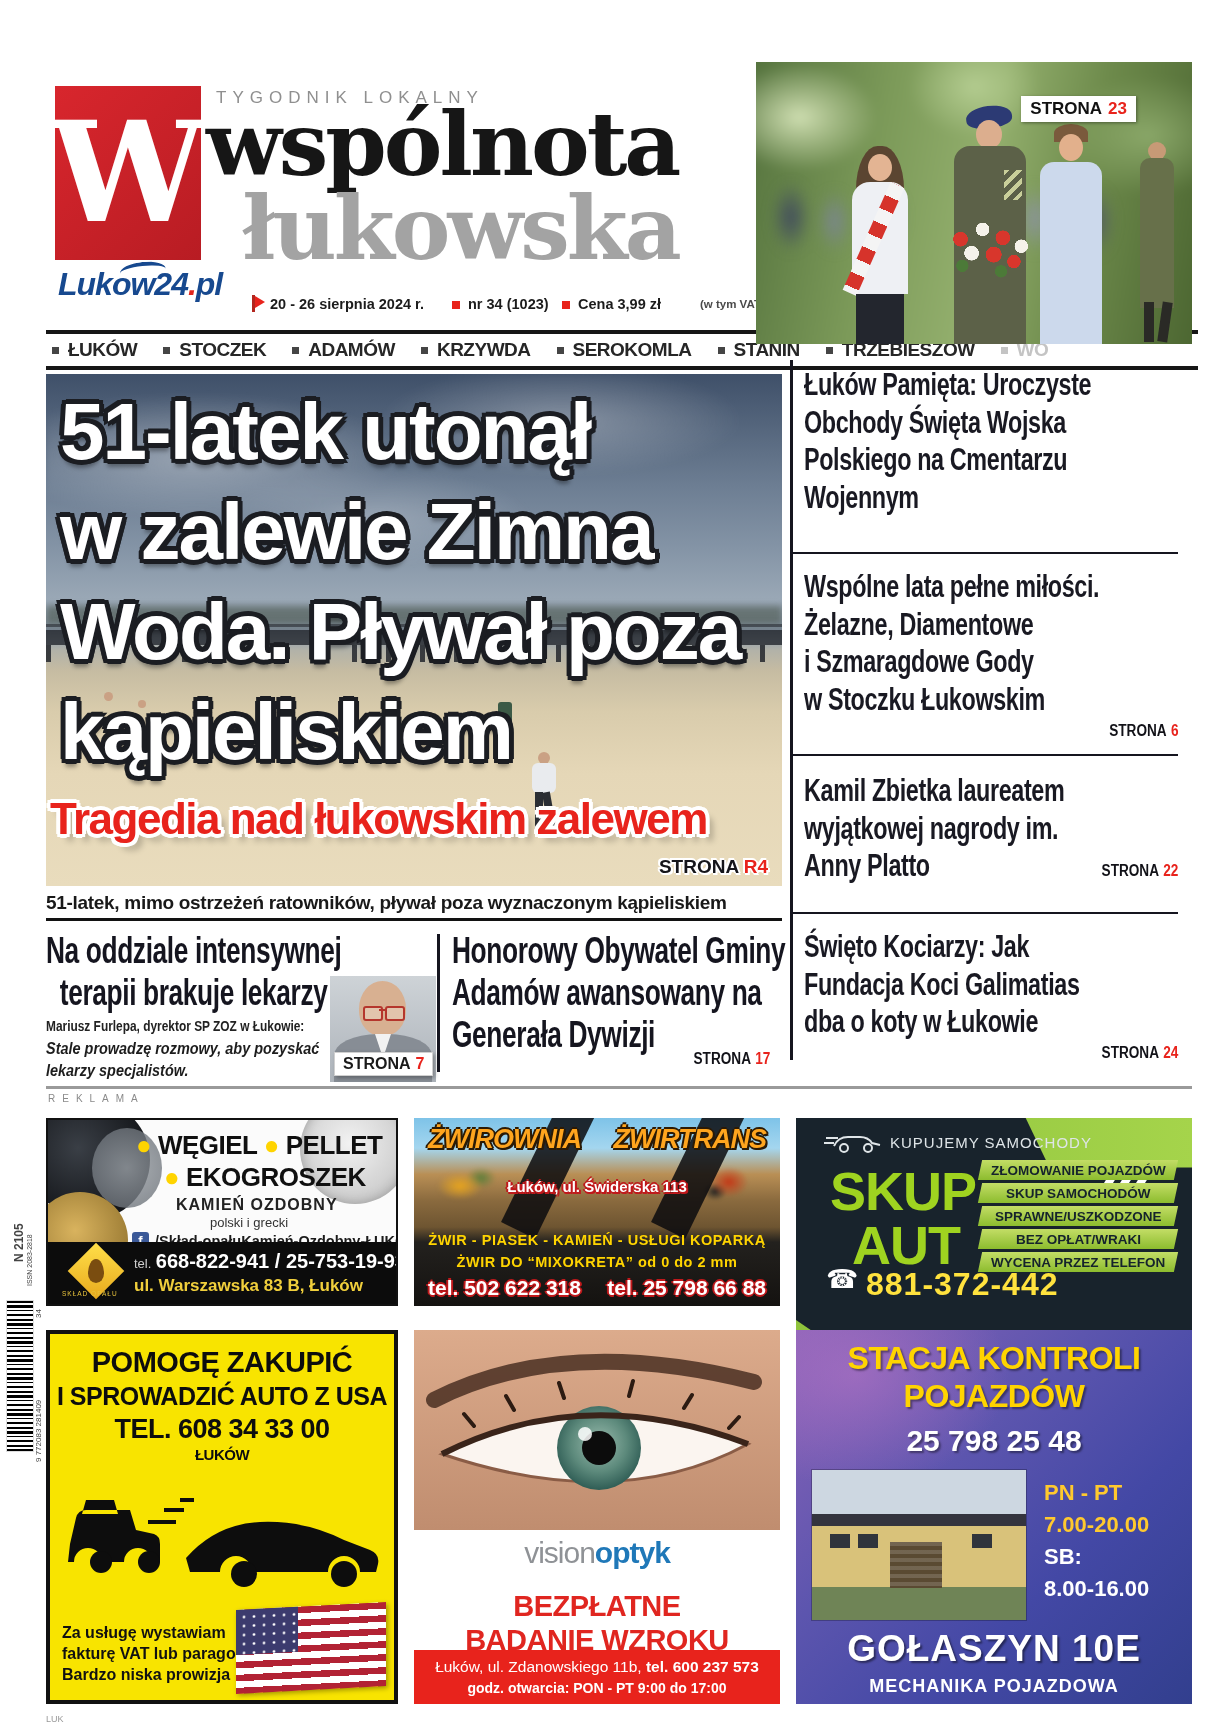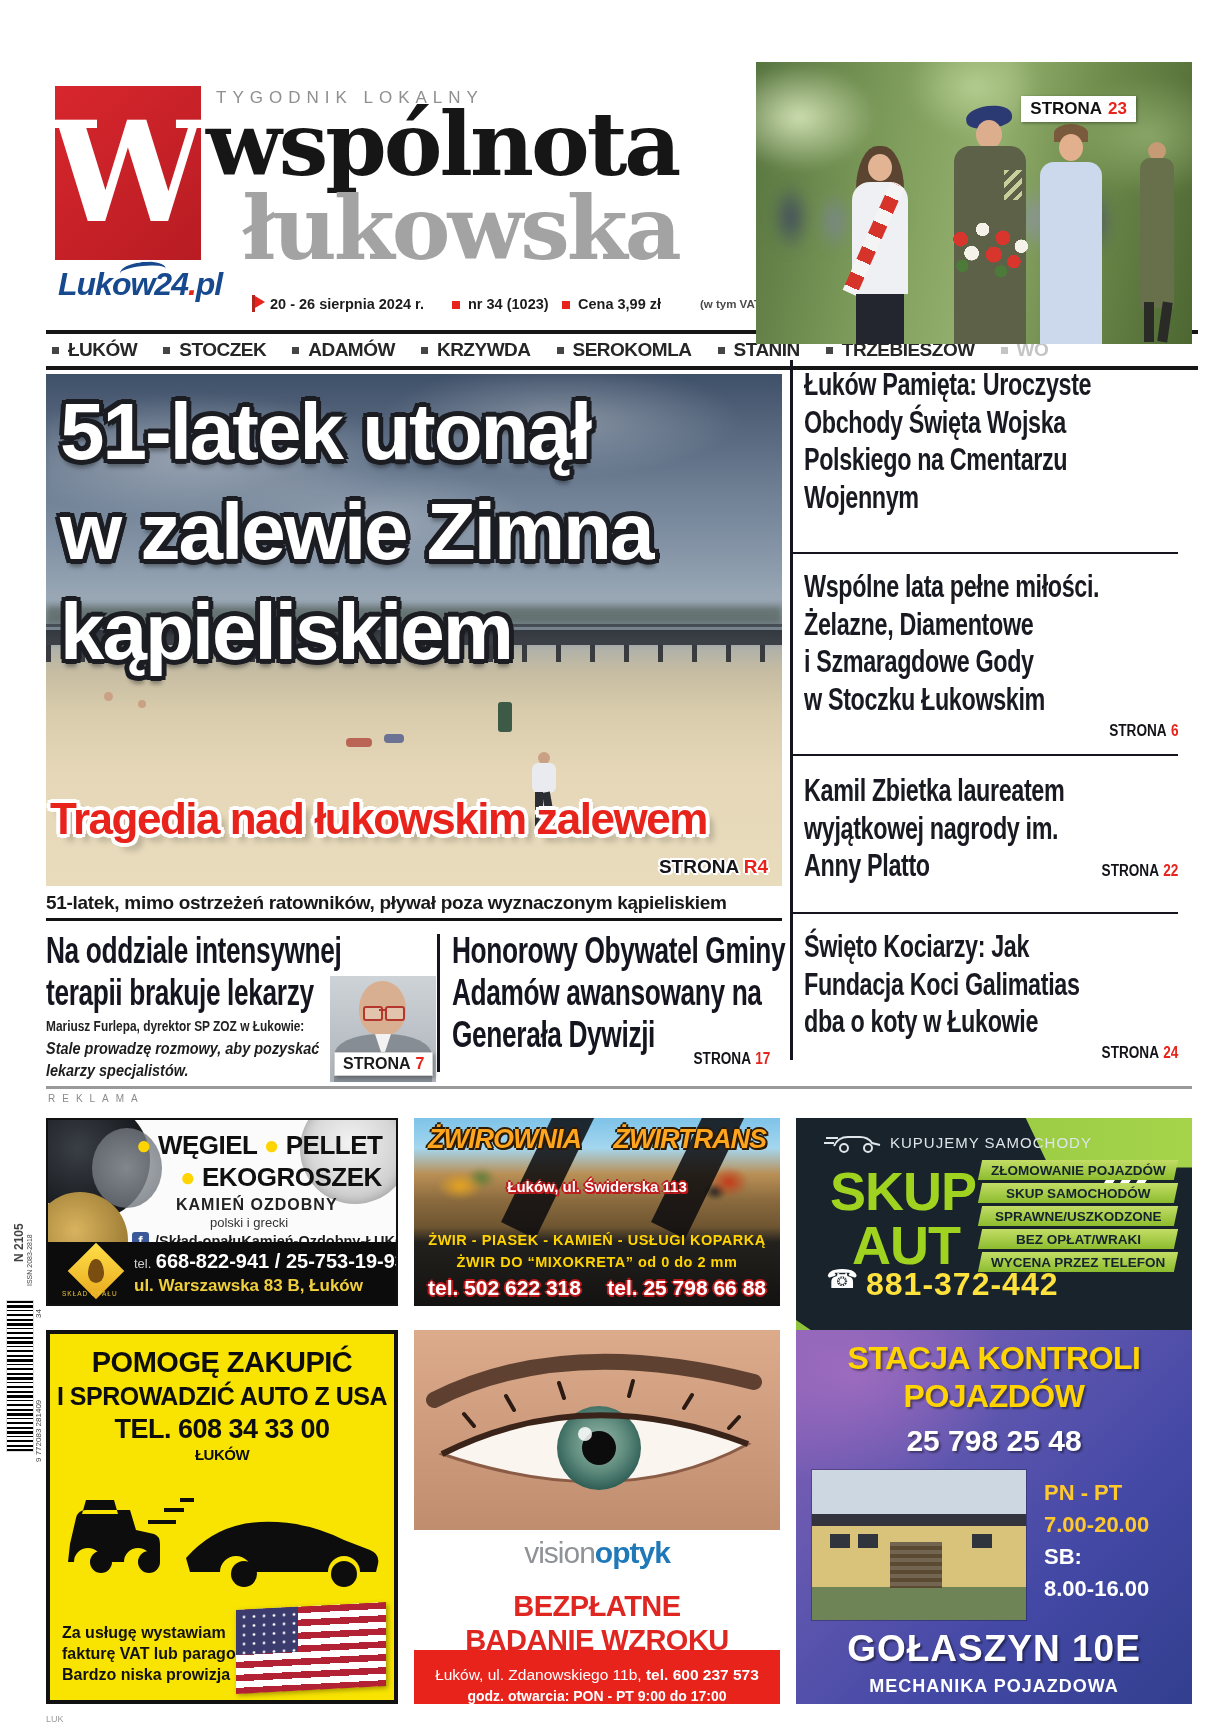--- a/index.html
+++ b/index.html
@@ -302,20 +302,21 @@
     <div style="position:absolute;left:92px;top:326px;width:8px;height:8px;background:#caa184;border-radius:50%;"></div>
     <div style="position:absolute;left:486px;top:378px;width:24px;height:84px;">
       <div style="position:absolute;left:6px;top:0;width:12px;height:12px;background:#caa184;border-radius:50%;"></div>
       <div style="position:absolute;left:0;top:11px;width:24px;height:30px;background:#e9ebee;border-radius:6px;"></div>
       <div style="position:absolute;left:3px;top:40px;width:8px;height:36px;background:#2b2e33;"></div>
       <div style="position:absolute;left:13px;top:40px;width:8px;height:36px;background:#2b2e33;transform:rotate(-10deg);"></div>
     </div>
     <div class="abs" style="left:14px;top:8px;">
       <div class="lead-line nw">51-latek utonął</div>
       <div class="lead-line nw">w zalewie Zimna</div>
+      <div class="lead-line nw">Woda. Pływał poza</div>
       <div class="lead-line nw">kąpieliskiem</div>
     </div>
     <div id="lead-sub" class="abs nw">Tragedia nad łukowskim zalewem</div>
     <div id="lead-strona" class="abs nw">
       <span>STRONA</span>
       <span class="pg">R4</span>
     </div>
   </div>
   <div id="caption" class="abs nw">51-latek, mimo ostrzeżeń ratowników, pływał poza wyznaczonym kąpieliskiem</div>
   <div id="caption-rule" class="abs"></div>
@@ -364,21 +365,21 @@
       <div class="nw">Święto Kociarzy: Jak</div>
       <div class="nw">Fundacja Koci Galimatias</div>
       <div class="nw">dba o koty w Łukowie</div>
     </div>
   </div>
   <div class="abs strona strona-r" style="right:29px;top:1044px;">
     <span>STRONA</span>
     <span class="pg">24</span>
   </div>
 
-  <div class="abs" style="left:46px;top:930px;">
+  <div class="abs" style="left:46px;top:930px;text-align:center;">
     <div class="cond a-title">
       <div class="nw">Na oddziale intensywnej</div>
       <div class="nw">terapii brakuje lekarzy</div>
     </div>
   </div>
   <div id="a-kicker" class="abs nw cond85">Mariusz Furlepa, dyrektor SP ZOZ w Łukowie:</div>
   <div id="a-quote" class="abs cond85">
     <div class="nw">Stale prowadzę rozmowy, aby pozyskać</div>
     <div class="nw">lekarzy specjalistów.</div>
   </div>
@@ -416,21 +417,21 @@
     <div class="coal"></div>
     <div class="paver"></div>
     <div class="pebbles"></div>
     <div class="pellets"></div>
     <div class="abs fuel-line nw" style="left:88px;top:10px;">
       <span class="ydot">●</span>
       <span>WĘGIEL</span>
       <span class="ydot">●</span>
       <span>PELLET</span>
     </div>
-    <div class="abs fuel-line nw" style="left:132px;top:42px;">
+    <div class="abs fuel-line nw" style="left:116px;top:42px;">
       <span class="ydot">●</span>
       <span>EKOGROSZEK</span>
     </div>
     <div class="abs nw" style="left:128px;top:76px;font-weight:700;font-size:16px;letter-spacing:1px;color:#222;">KAMIEŃ OZDOBNY</div>
     <div class="abs nw" style="left:162px;top:95px;font-size:13px;color:#333;">polski i grecki</div>
     <div class="abs nw" style="left:84px;top:112px;font-weight:700;font-size:14.5px;color:#1b1b1b;display:flex;align-items:center;">
       <span id="fb-badge">f</span>
       <span>/Skład-opałuKamień-Ozdobny-ŁUKÓW</span>
     </div>
     <div id="fuel-bar">
@@ -538,21 +539,21 @@
       <circle cx="185" cy="118" r="42" fill="url(#iris)"></circle>
       <circle cx="185" cy="118" r="17" fill="#0c0c0c"></circle>
       <circle cx="171" cy="104" r="7" fill="#fff" opacity=".85"></circle>
       <path d="M28 124 Q170 52 334 114" fill="none" stroke="#3a241a" stroke-width="6"></path>
       <path d="M60 96 l-10 -12 M100 80 l-8 -14 M150 68 l-5 -15 M215 66 l4 -15 M270 78 l8 -13 M315 98 l10 -11" stroke="#2c1b12" stroke-width="4" stroke-linecap="round"></path>
     </svg>
     <div id="optyk-logo" class="abs nw"><span class="v">vision</span><span class="o">optyk</span></div>
     <div class="abs optyk-t nw" style="top:244px;">BEZPŁATNE</div>
     <div class="abs optyk-t nw" style="top:278px;">BADANIE WZROKU</div>
     <div id="optyk-bar" class="abs">
-      <div style="margin-top:16px;font-size:15.5px;">
+      <div style="margin-top:8px;font-size:15.5px;">
         <span>Łuków, ul. Zdanowskiego 11b,</span>
         <span style="font-weight:700;">tel. 600 237 573</span>
       </div>
       <div style="margin-top:4px;font-size:14px;font-weight:700;">godz. otwarcia: PON - PT 9:00 do 17:00</div>
     </div>
   </div>
 
   <div id="ad-stacja" class="abs ad">
     <div class="abs stacja-t nw" style="top:10px;">STACJA KONTROLI</div>
     <div class="abs stacja-t nw" style="top:48px;">POJAZDÓW</div>

